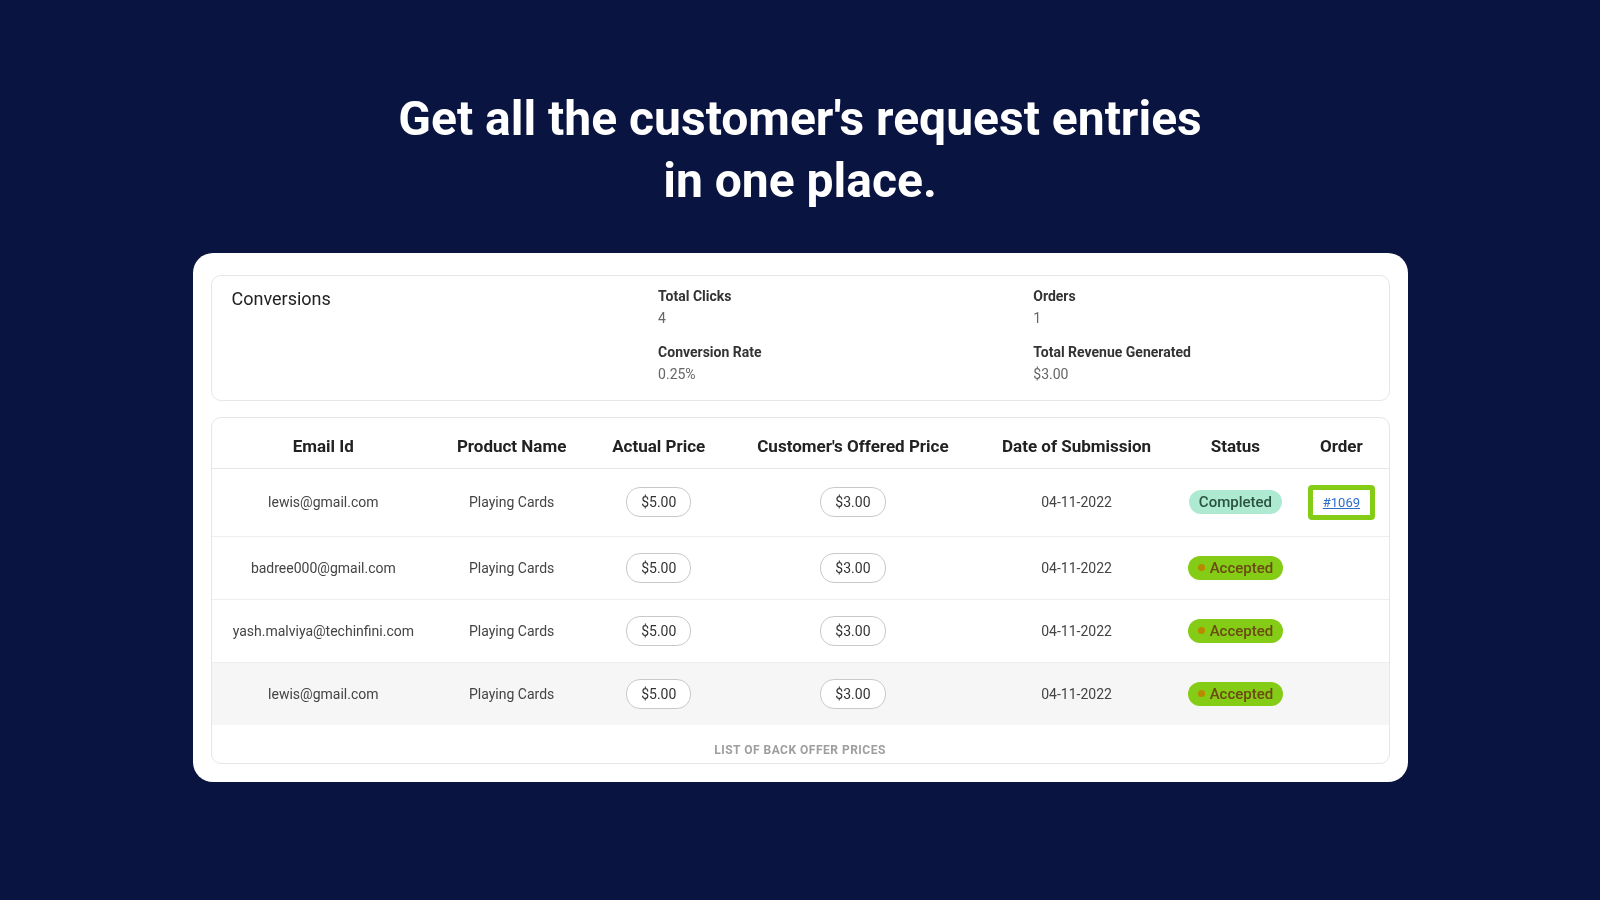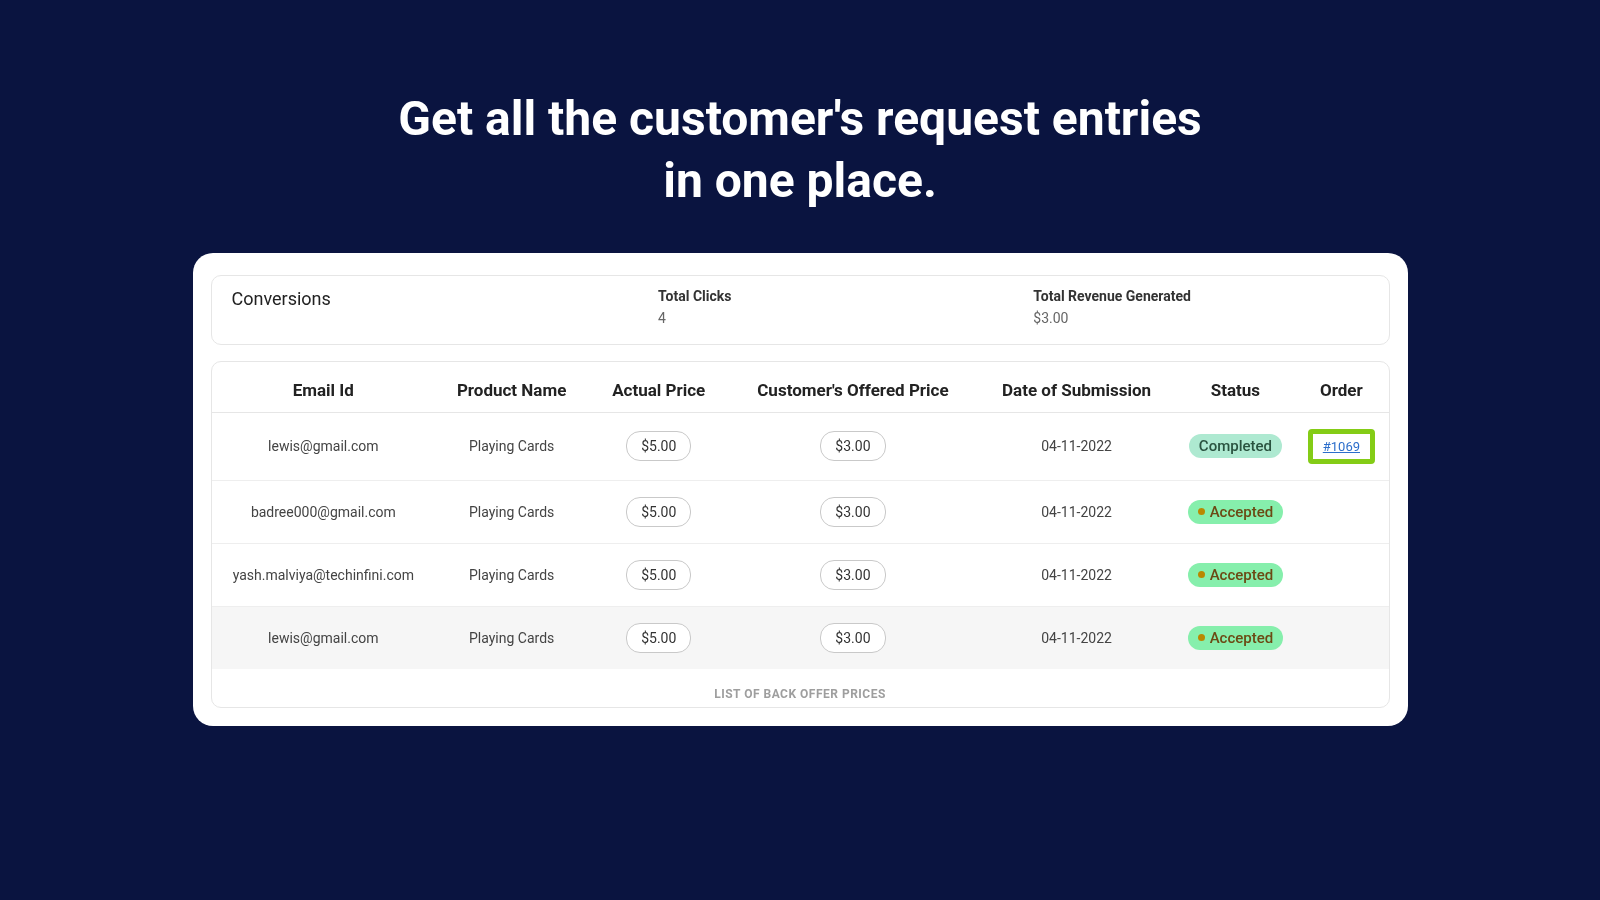--- a/index.html
+++ b/index.html
@@ -107,21 +107,21 @@
     padding: 3px 10px;
     font-size: 15px;
     font-weight: 500;
     gap: 5px;
   }
   .badge-completed {
     background: #aee9d1;
     color: #2a5340;
   }
   .badge-accepted {
-    background: #86efac;
+    background: #84cc16;
     color: #6b4a14;
   }
   .badge-dot {
     width: 7px;
     height: 7px;
     border-radius: 50%;
     background: #b98900;
     display: inline-block;
   }
   .order-link {
@@ -162,20 +162,28 @@
 <div class="card">
 
   <div class="stats-panel">
     <div class="stats-left">
       <div class="stats-title">Conversions</div>
     </div>
     <div class="stats-grid">
       <div>
         <div class="stat-label">Total Clicks</div>
         <div class="stat-value">4</div>
+      </div>
+      <div>
+        <div class="stat-label">Orders</div>
+        <div class="stat-value">1</div>
+      </div>
+      <div>
+        <div class="stat-label">Conversion Rate</div>
+        <div class="stat-value">0.25%</div>
       </div>
       <div>
         <div class="stat-label">Total Revenue Generated</div>
         <div class="stat-value">$3.00</div>
       </div>
     </div>
   </div>
 
   <div class="table-panel">
     <table>

